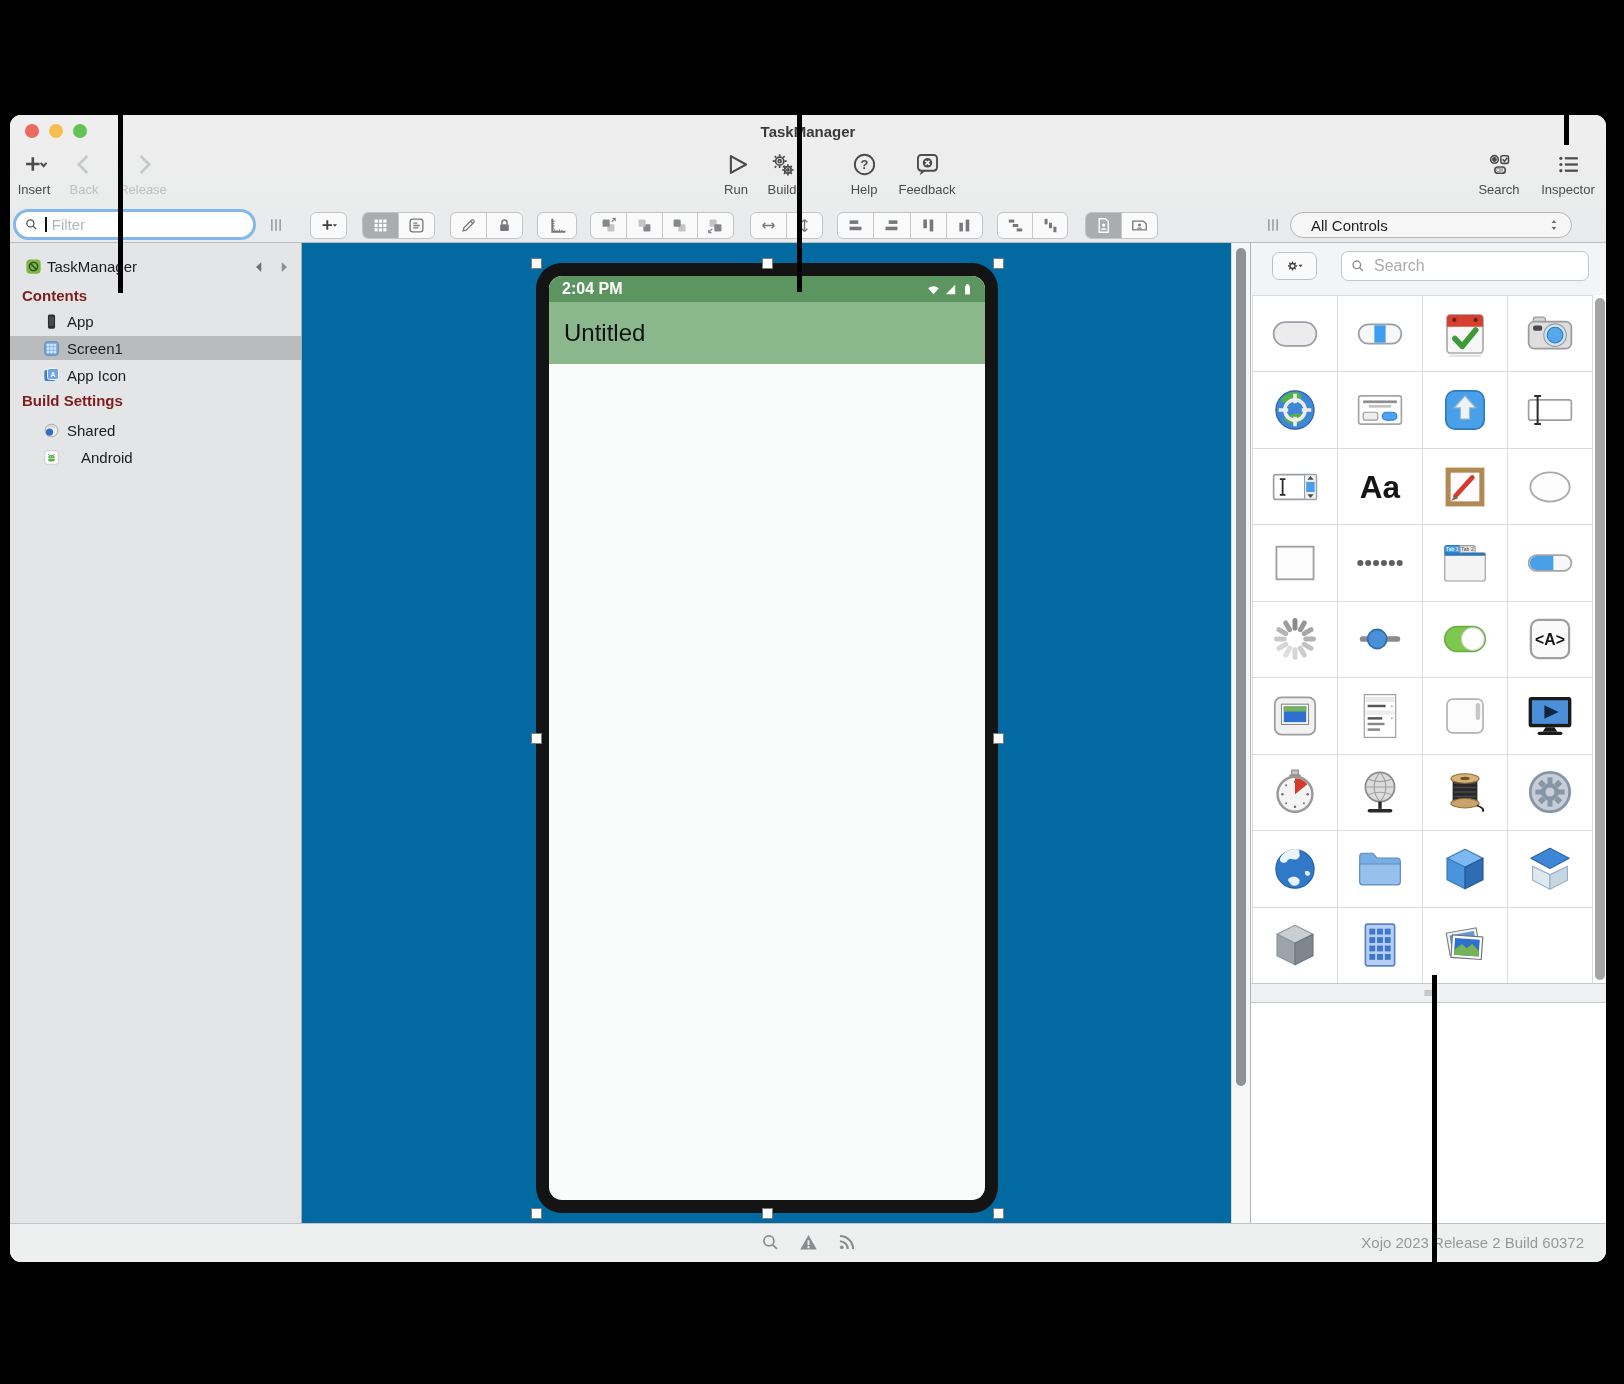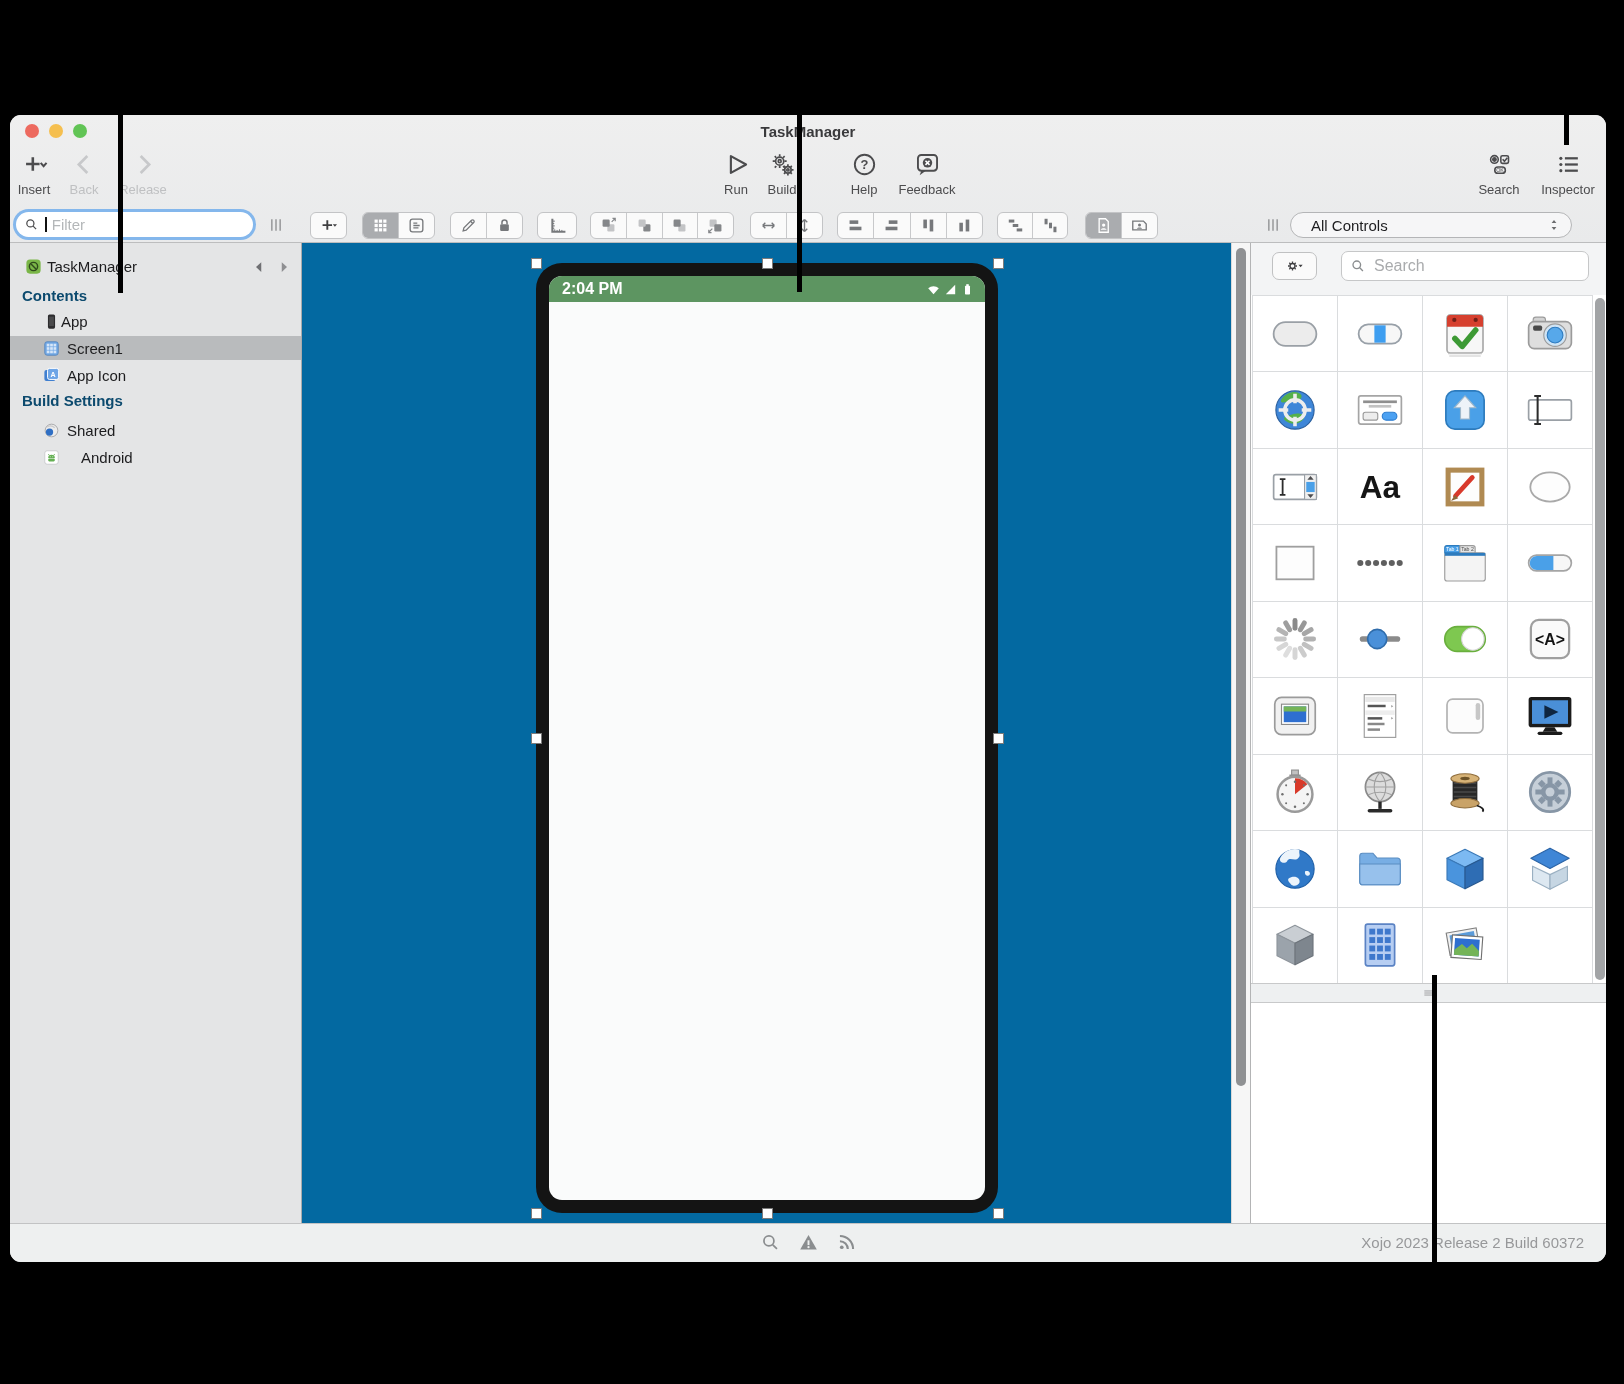--- a/index.html
+++ b/index.html
@@ -45,21 +45,21 @@
   .controls-pill svg{width:16px;height:16px;}
   
   .main-area{position:absolute;left:0;top:128px;width:100%;height:980px;}
   .navigator{position:absolute;left:0;top:0;width:292px;height:100%;background:#e4e5e6;
        border-right:1px solid #aaabac;box-sizing:border-box;}
   .nav-row{position:absolute;left:0;width:100%;height:24px;display:flex;align-items:center;font-size:15px;color:#1c1c1e;}
   .nav-row.selected{background:#b9bbbd;}
   .nav-row .nv-icon{width:19px;height:19px;flex:0 0 auto;}
   .nav-row .nv-icon svg{width:19px;height:19px;display:block;}
   .nav-header{position:absolute;left:12px;height:22px;display:flex;align-items:center;
-       font-size:15px;font-weight:bold;color:#0c4a6e;}
+       font-size:15px;font-weight:bold;color:#7f1d1d;}
   .nav-hist{position:absolute;right:8px;top:15px;display:flex;gap:7px;}
   .nav-hist svg{width:18px;height:18px;}
   .canvas{position:absolute;left:292px;top:0;width:948px;height:100%;background:#0369a1;}
   .canvas-track{position:absolute;right:0;top:0;width:18px;height:100%;background:#f6f6f6;border-left:1px solid #d9d9d9;}
   .canvas-thumb{position:absolute;left:3.5px;top:5px;width:10px;height:838px;border-radius:5px;background:#8f9193;}
   .phone{position:absolute;left:234px;top:20px;width:462px;height:950px;background:#141414;border-radius:26px;}
   .phone-screen{position:absolute;left:13px;top:13px;right:13px;bottom:13px;border-radius:13px;overflow:hidden;background:#fafbfb;}
   .p-status{height:26px;display:flex;align-items:center;justify-content:space-between;
        padding:0 10px 0 13px;color:#fff;font-size:16px;font-weight:bold;}
   .p-staticons{display:flex;align-items:center;}
@@ -401,21 +401,21 @@
           </div>
           <div class="nav-header" style="top:41px">Contents</div>
           <div class="nav-row" style="top:66px">
             <span style="width:32px"></span>
             <span class="nv-icon">
               <svg viewBox="0 0 24 24">
                 <rect x="7.5" y="3" width="9" height="18" rx="2" fill="#2c2c2e"></rect>
                 <rect x="9" y="5.8" width="6" height="12" fill="#4a4a4c"></rect>
               </svg>
             </span>
-            <span style="">App</span>
+            <span style="margin-left:6px">App</span>
           </div>
           <div class="nav-row selected" style="top:93px">
             <span style="width:32px"></span>
             <span class="nv-icon">
               <svg viewBox="0 0 24 24">
                 <rect x="3.5" y="3.5" width="17" height="17" rx="3" fill="#74a9e4" stroke="#4c80bd"></rect>
                 <g fill="#d6e6f8">
                   <rect x="6" y="6" width="3.4" height="3.4"></rect>
                   <rect x="10.3" y="6" width="3.4" height="3.4"></rect>
                   <rect x="14.6" y="6" width="3.4" height="3.4"></rect>
@@ -492,20 +492,23 @@
                   <path d="M12 19.5L3.5 9.8a13.5 13.5 0 0 1 17 0z" fill="#fff"></path>
                 </svg>
                 <svg viewBox="0 0 24 24">
                   <path d="M4.5 19.5h15V4.5z" fill="#fff"></path>
                 </svg>
                 <svg viewBox="0 0 24 24">
                   <rect x="8" y="6" width="8" height="14" rx="1.2" fill="#fff"></rect>
                   <rect x="10" y="3.5" width="4" height="3" fill="#fff"></rect>
                 </svg>
               </span>
+          </div>
+          <div class="p-nav" style="background: rgb(138, 183, 140);">
+            <span>Untitled</span>
           </div>
         </div>
       </div>
       <div id="handles">
           <div class="handle" style="left:229px;top:15px"></div>
           <div class="handle" style="left:460px;top:15px"></div>
           <div class="handle" style="left:691px;top:15px"></div>
           <div class="handle" style="left:229px;top:490px"></div>
           <div class="handle" style="left:691px;top:490px"></div>
           <div class="handle" style="left:229px;top:965px"></div>

